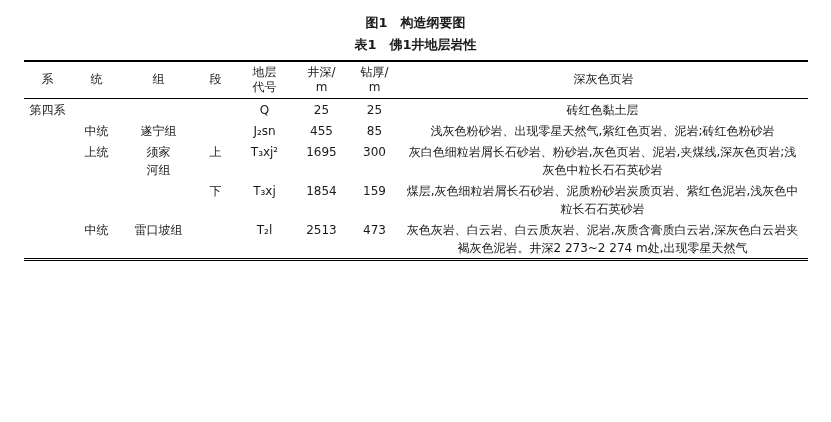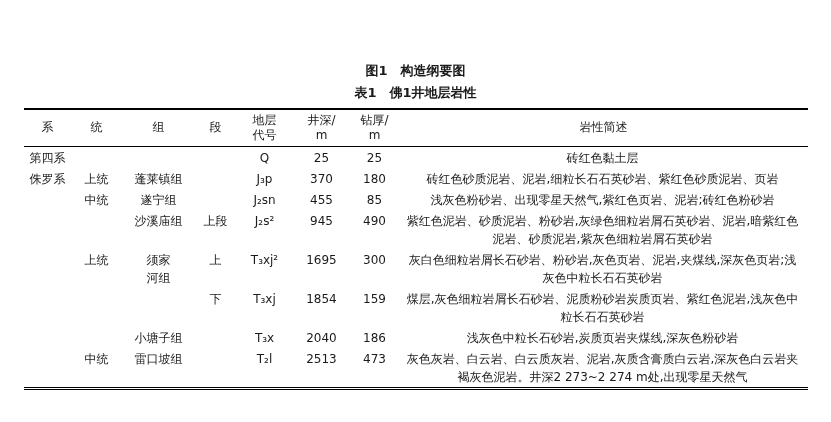--- a/index.html
+++ b/index.html
@@ -14,21 +14,21 @@
     overflow: hidden;
   }
   .page { width: 831px; height: 422px; }
   .caption {
     text-align: center;
     font-weight: bold;
     font-size: 13px;
     line-height: 1.45;
     white-space: pre-line;
   }
-  .caption.fig { padding-top: 14px; margin-top: 48px; }
+  .caption.fig { padding-top: 14px; }
   .caption.tab { padding-top: 3px; padding-bottom: 5px; text-align: center; }
   table.strat {
     border-collapse: collapse;
     table-layout: fixed;
     width: 784px;
     margin: 0 auto;
     font-size: 12px;
   }
   thead tr {
     border-top: 2px solid #000;
@@ -91,63 +91,43 @@
           <th>系</th>
           <th>统</th>
           <th>组</th>
           <th>段</th>
           <th>地层
 代号</th>
           <th>井深/
 m</th>
           <th>钻厚/
 m</th>
-          <th>岩性简述</th>
+          <th>深灰色页岩</th>
         </tr>
       </thead>
     <tbody>
         <tr>
           <td class="col-system">第四系</td>
           <td class="col-series"></td>
           <td class="col-formation"></td>
           <td class="col-member"></td>
           <td class="col-code">Q</td>
           <td class="col-depth">25</td>
           <td class="col-thickness">25</td>
           <td class="col-lithology">砖红色黏土层</td>
         </tr>
         <tr>
-          <td class="col-system">侏罗系</td>
-          <td class="col-series">上统</td>
-          <td class="col-formation">蓬莱镇组</td>
-          <td class="col-member"></td>
-          <td class="col-code">J₃p</td>
-          <td class="col-depth">370</td>
-          <td class="col-thickness">180</td>
-          <td class="col-lithology">砖红色砂质泥岩、泥岩,细粒长石石英砂岩、紫红色砂质泥岩、页岩</td>
-        </tr>
-        <tr>
           <td class="col-system"></td>
           <td class="col-series">中统</td>
           <td class="col-formation">遂宁组</td>
           <td class="col-member"></td>
           <td class="col-code">J₂sn</td>
           <td class="col-depth">455</td>
           <td class="col-thickness">85</td>
           <td class="col-lithology">浅灰色粉砂岩、出现零星天然气,紫红色页岩、泥岩;砖红色粉砂岩</td>
-        </tr>
-        <tr>
-          <td class="col-system"></td>
-          <td class="col-series"></td>
-          <td class="col-formation">沙溪庙组</td>
-          <td class="col-member">上段</td>
-          <td class="col-code">J₂s²</td>
-          <td class="col-depth">945</td>
-          <td class="col-thickness">490</td>
-          <td class="col-lithology">紫红色泥岩、砂质泥岩、粉砂岩,灰绿色细粒岩屑石英砂岩、泥岩,暗紫红色泥岩、砂质泥岩,紫灰色细粒岩屑石英砂岩</td>
         </tr>
         <tr>
           <td class="col-system"></td>
           <td class="col-series">上统</td>
           <td class="col-formation">须家
 河组</td>
           <td class="col-member">上</td>
           <td class="col-code">T₃xj²</td>
           <td class="col-depth">1695</td>
           <td class="col-thickness">300</td>
@@ -158,30 +138,20 @@
           <td class="col-series"></td>
           <td class="col-formation"></td>
           <td class="col-member">下</td>
           <td class="col-code">T₃xj</td>
           <td class="col-depth">1854</td>
           <td class="col-thickness">159</td>
           <td class="col-lithology">煤层,灰色细粒岩屑长石砂岩、泥质粉砂岩炭质页岩、紫红色泥岩,浅灰色中粒长石石英砂岩</td>
         </tr>
         <tr>
           <td class="col-system"></td>
-          <td class="col-series"></td>
-          <td class="col-formation">小塘子组</td>
-          <td class="col-member"></td>
-          <td class="col-code">T₃x</td>
-          <td class="col-depth">2040</td>
-          <td class="col-thickness">186</td>
-          <td class="col-lithology">浅灰色中粒长石砂岩,炭质页岩夹煤线,深灰色粉砂岩</td>
-        </tr>
-        <tr>
-          <td class="col-system"></td>
           <td class="col-series">中统</td>
           <td class="col-formation">雷口坡组</td>
           <td class="col-member"></td>
           <td class="col-code">T₂l</td>
           <td class="col-depth">2513</td>
           <td class="col-thickness">473</td>
           <td class="col-lithology">灰色灰岩、白云岩、白云质灰岩、泥岩,灰质含膏质白云岩,深灰色白云岩夹褐灰色泥岩。井深2 273~2 274 m处,出现零星天然气</td>
         </tr>
       </tbody>
   </table>

